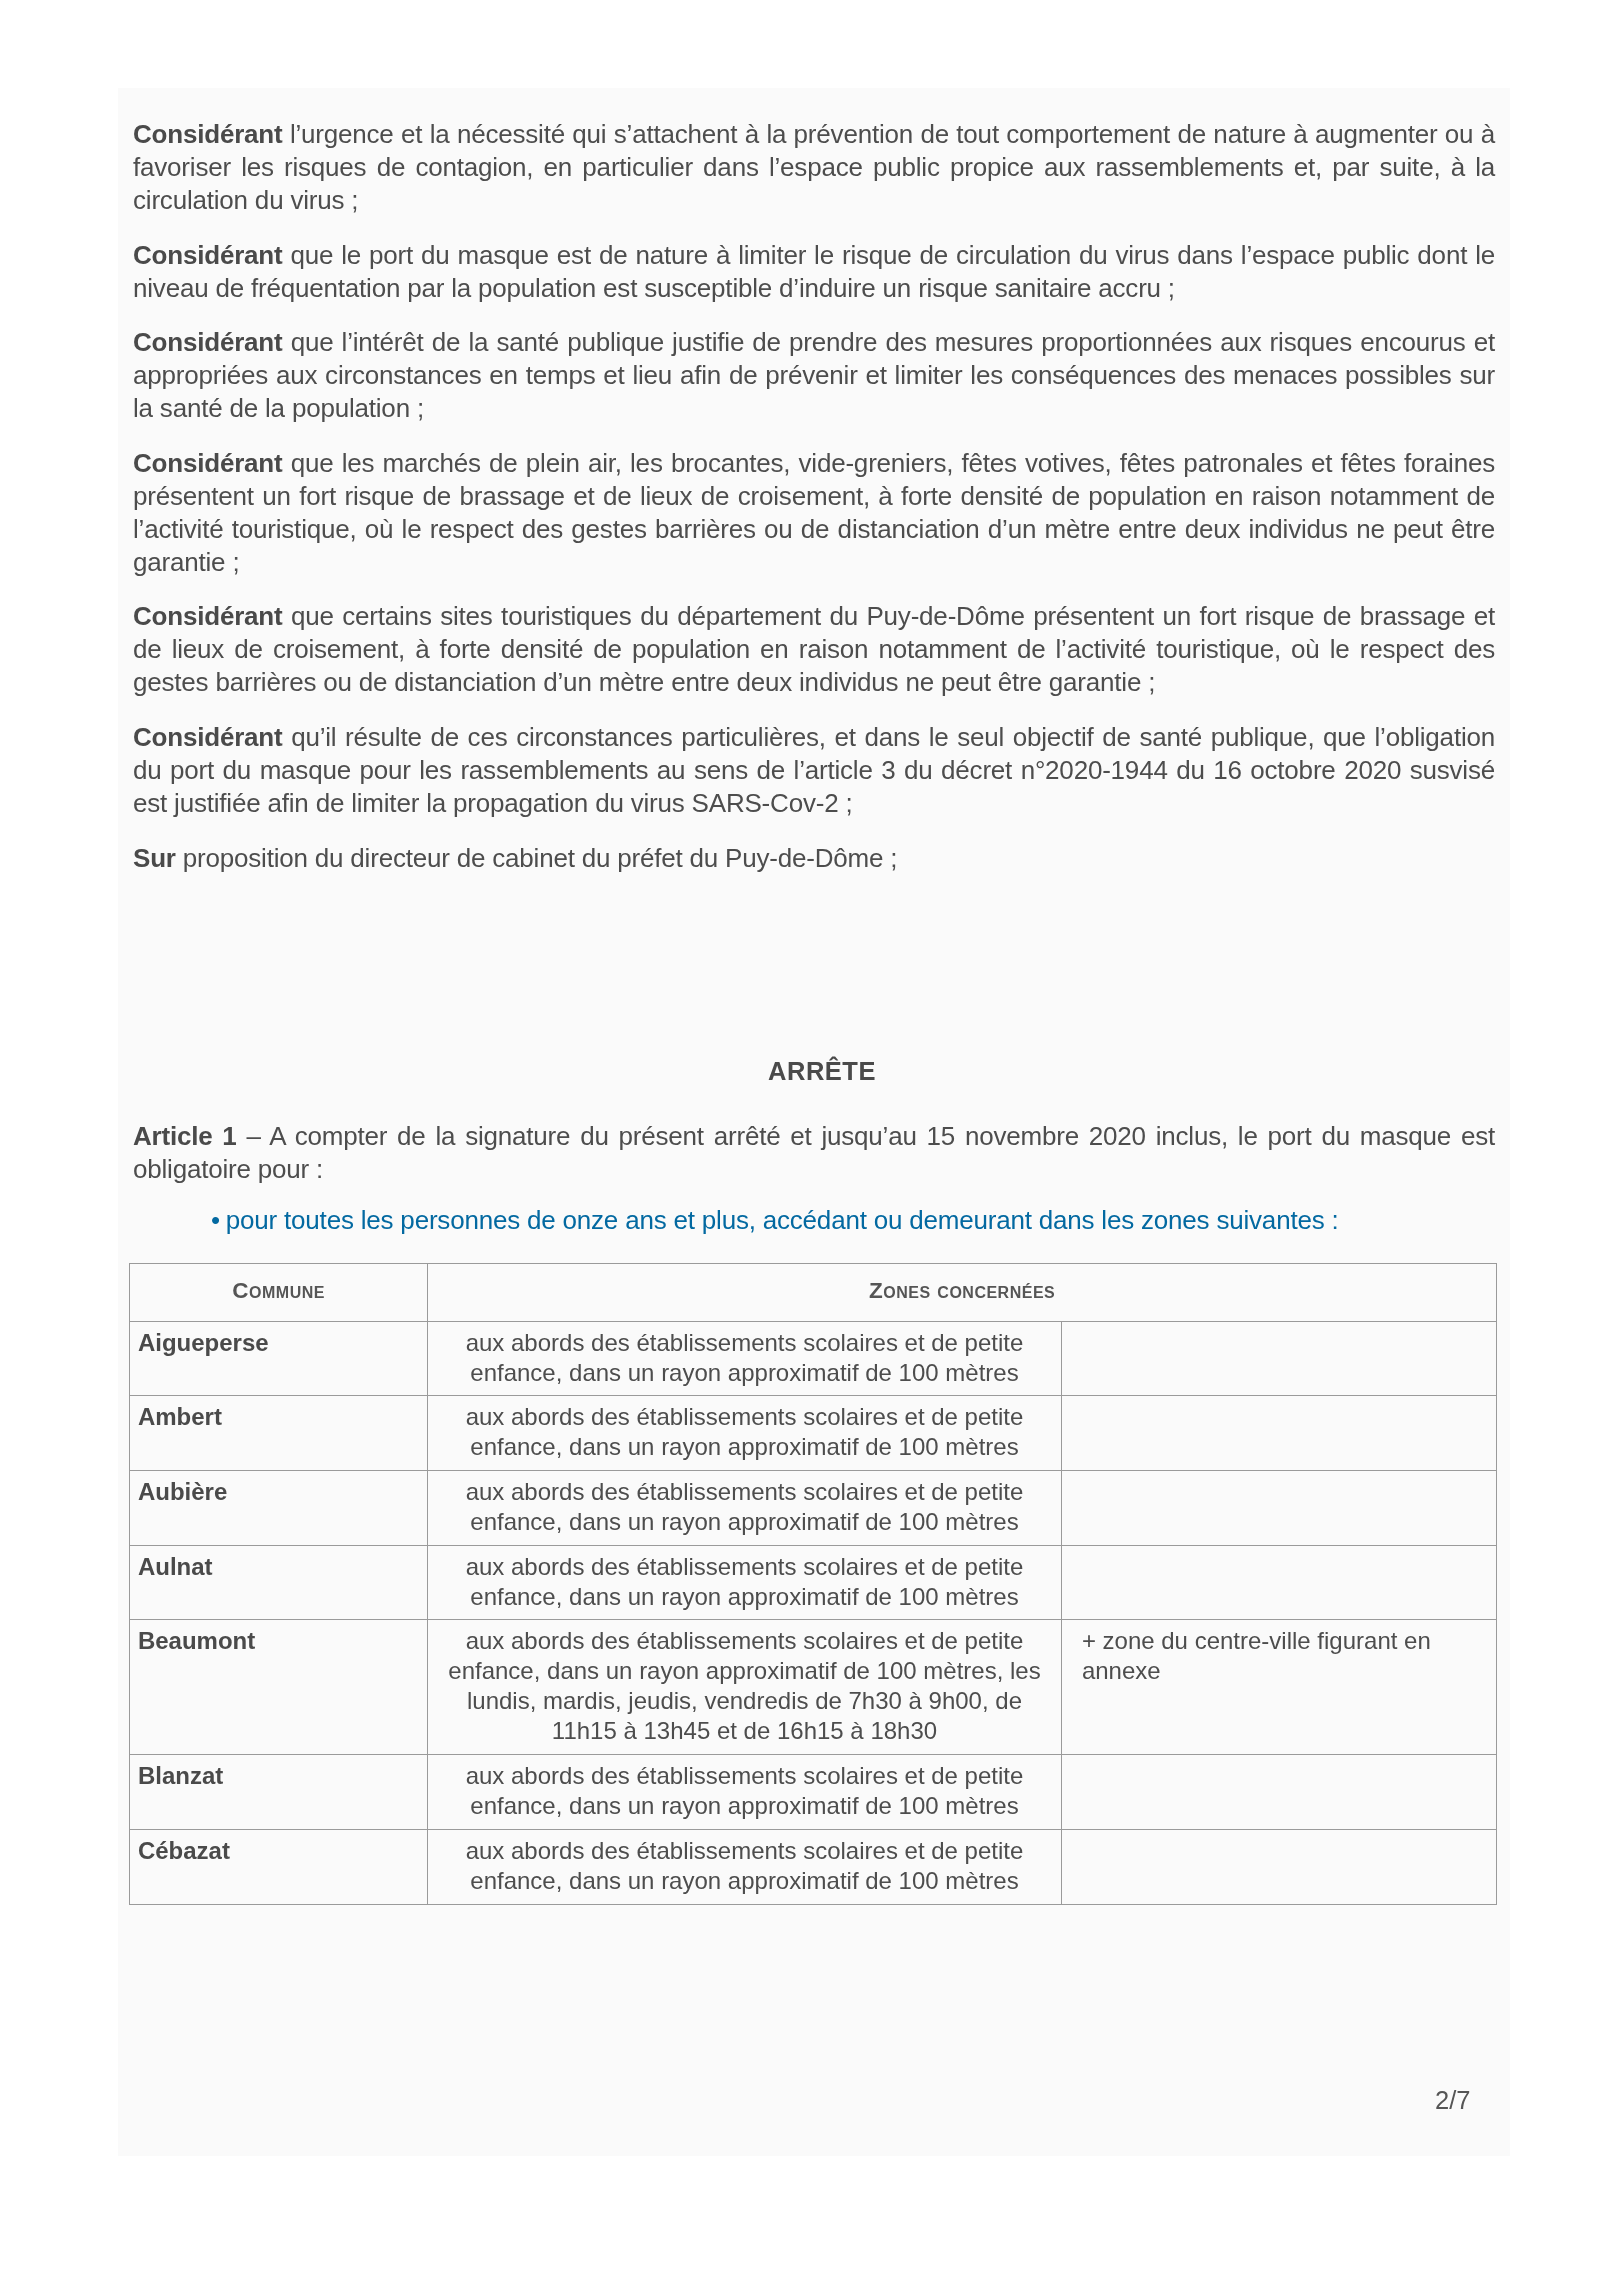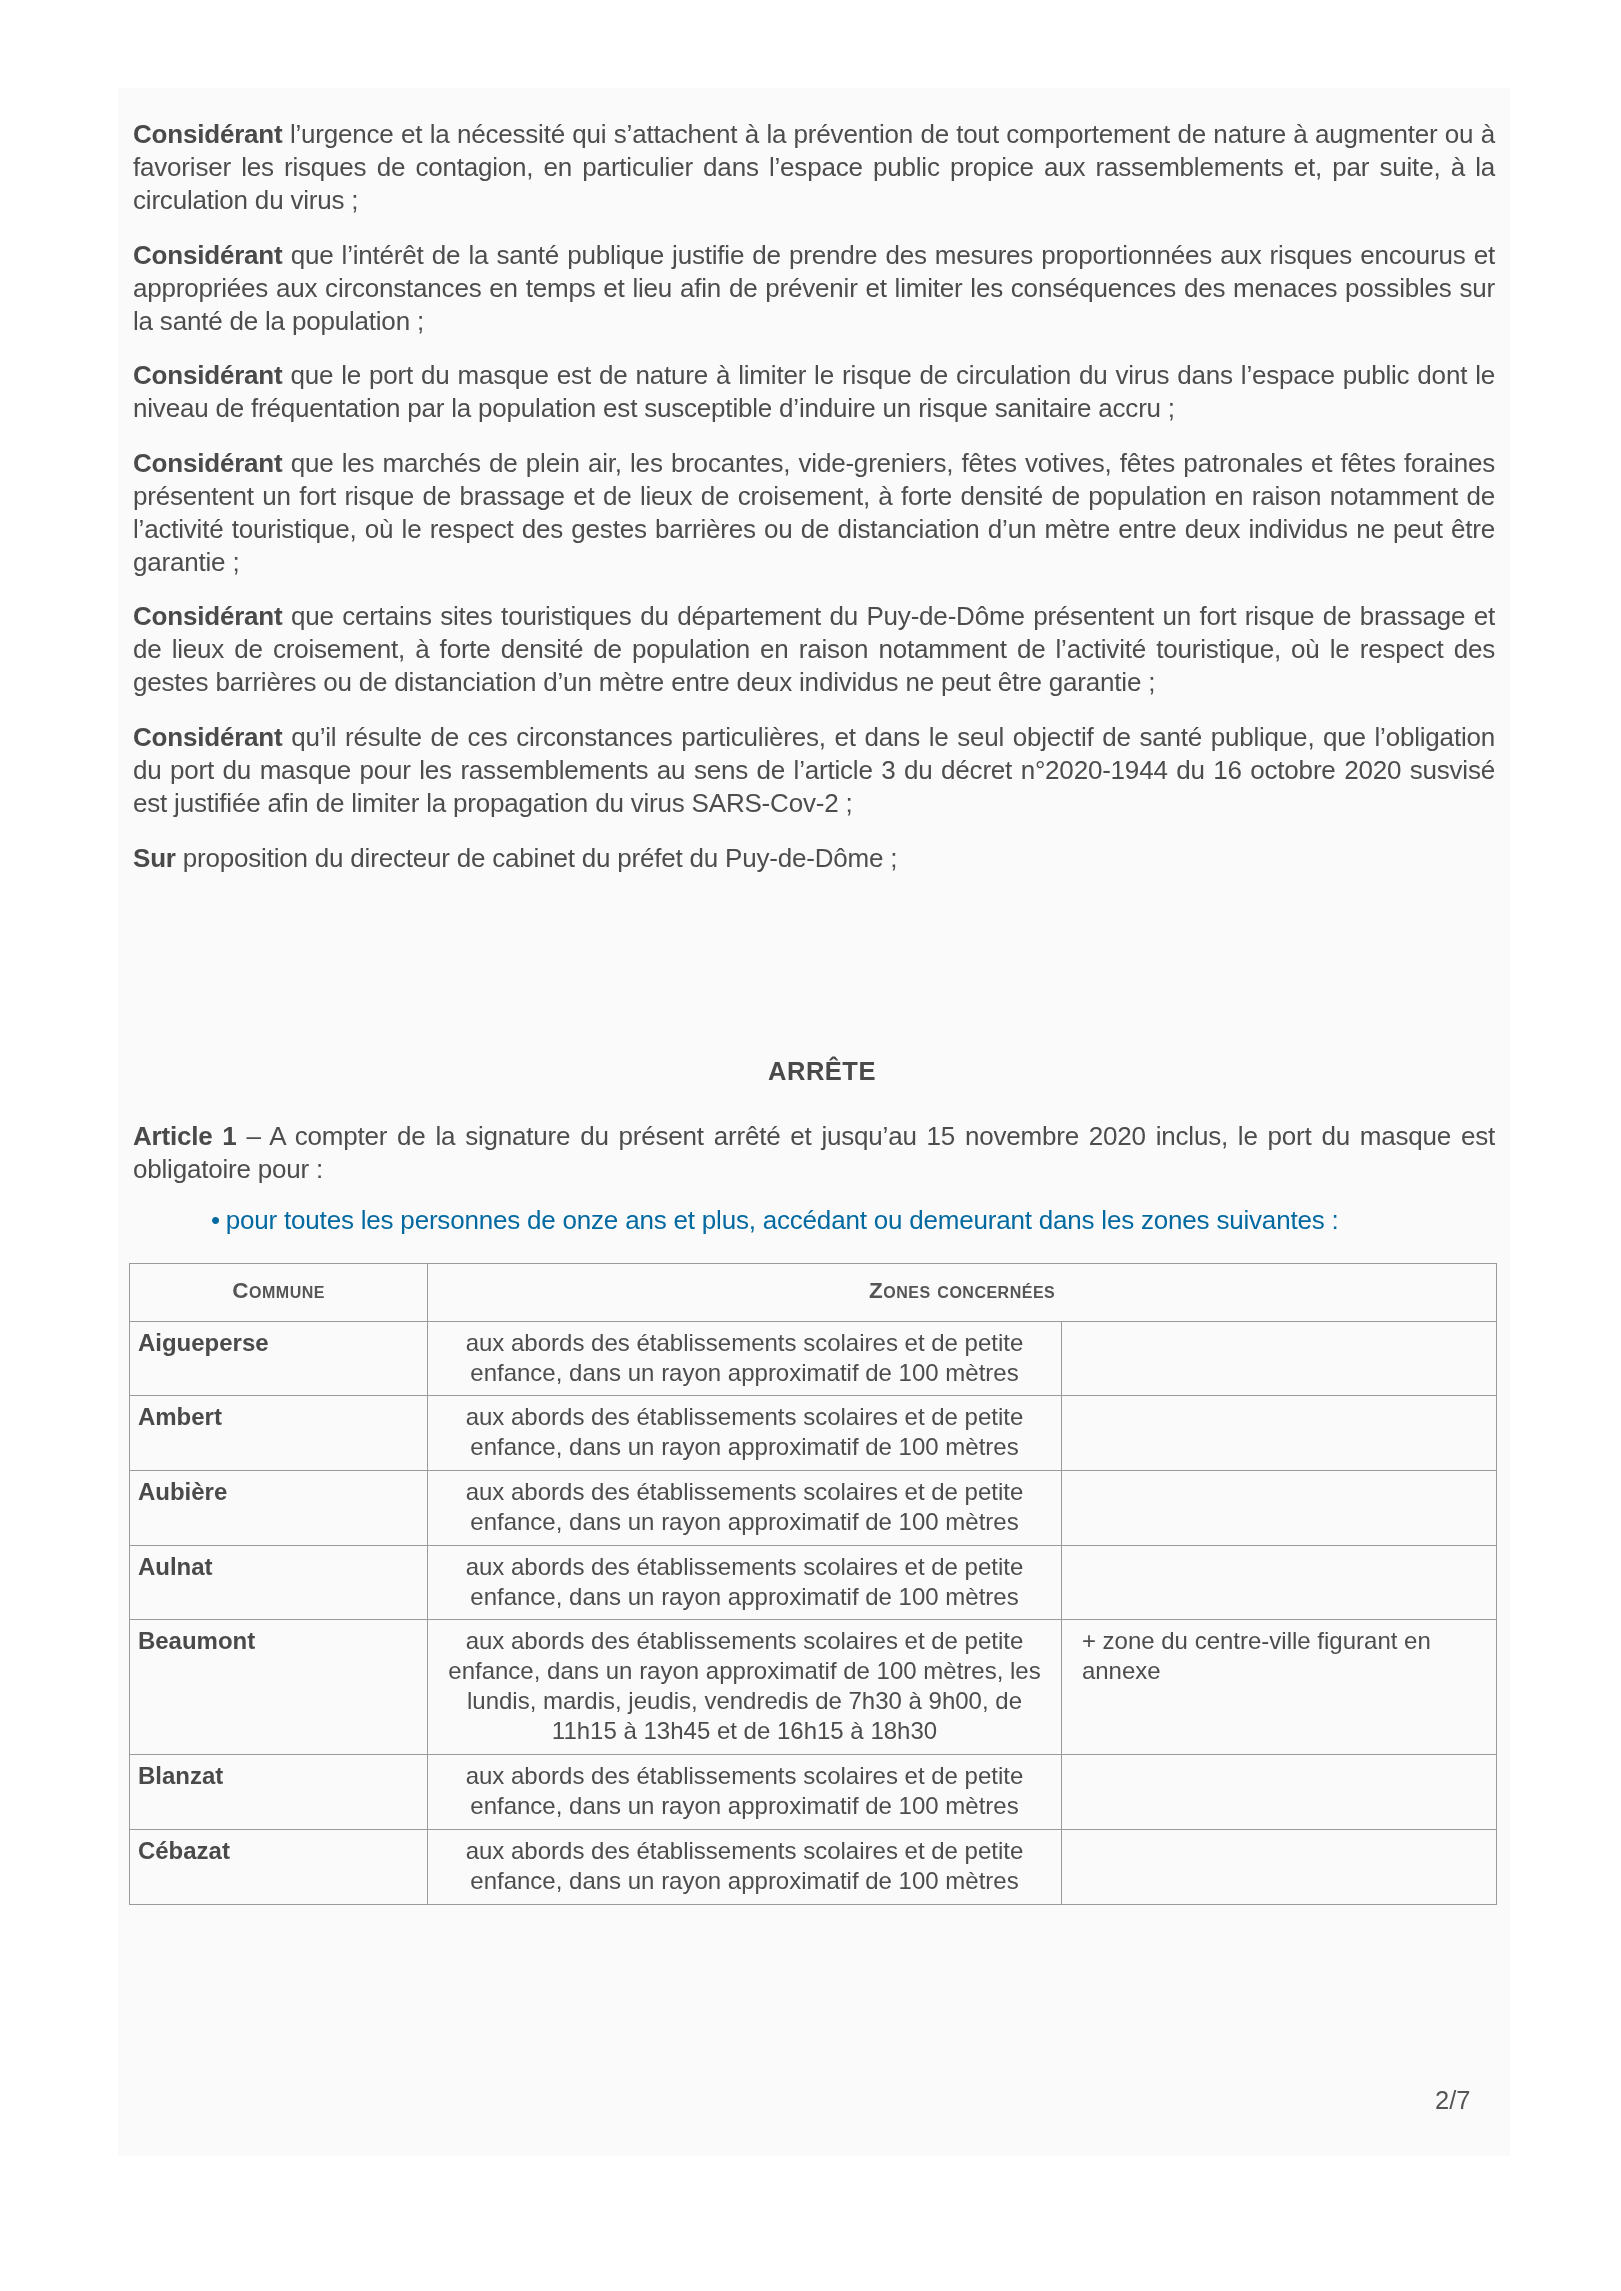--- a/index.html
+++ b/index.html
@@ -122,23 +122,23 @@
 </head>
 <body>
 
 <div class="page">
   <div class="scan-tint"></div>
 
   <div class="content">
 
     <p class="para"><span class="lead">Considérant</span><span> l’urgence et la nécessité qui s’attachent à la prévention de tout comportement de nature à augmenter ou à favoriser les risques de contagion, en particulier dans l’espace public propice aux rassemblements et, par suite, à la circulation du virus ;</span></p>
 
+    <p class="para"><span class="lead">Considérant</span><span> que le port du masque est de nature à limiter le risque de circulation du virus dans l’espace public dont le niveau de fréquentation par la population est susceptible d’induire un risque sanitaire accru ;</span></p>
+
     <p class="para"><span class="lead">Considérant</span><span> que l’intérêt de la santé publique justifie de prendre des mesures proportionnées aux risques encourus et appropriées aux circonstances en temps et lieu afin de prévenir et limiter les conséquences des menaces possibles sur la santé de la population ;</span></p>
-
-    <p class="para"><span class="lead">Considérant</span><span> que le port du masque est de nature à limiter le risque de circulation du virus dans l’espace public dont le niveau de fréquentation par la population est susceptible d’induire un risque sanitaire accru ;</span></p>
 
     <p class="para"><span class="lead">Considérant</span><span> que les marchés de plein air, les brocantes, vide-greniers, fêtes votives, fêtes patronales et fêtes foraines présentent un fort risque de brassage et de lieux de croisement, à forte densité de population en raison notamment de l’activité touristique, où le respect des gestes barrières ou de distanciation d’un mètre entre deux individus ne peut être garantie ;</span></p>
 
     <p class="para"><span class="lead">Considérant</span><span> que certains sites touristiques du département du Puy-de-Dôme présentent un fort risque de brassage et de lieux de croisement, à forte densité de population en raison notamment de l’activité touristique, où le respect des gestes barrières ou de distanciation d’un mètre entre deux individus ne peut être garantie ;</span></p>
 
     <p class="para"><span class="lead">Considérant</span><span> qu’il résulte de ces circonstances particulières, et dans le seul objectif de santé publique, que l’obligation du port du masque pour les rassemblements au sens de l’article 3 du décret n°2020-1944 du 16 octobre 2020 susvisé est justifiée afin de limiter la propagation du virus SARS-Cov-2 ;</span></p>
 
     <p class="para"><span class="lead">Sur</span><span> proposition du directeur de cabinet du préfet du Puy-de-Dôme ;</span></p>
 
     <div class="title">ARRÊTE</div>

